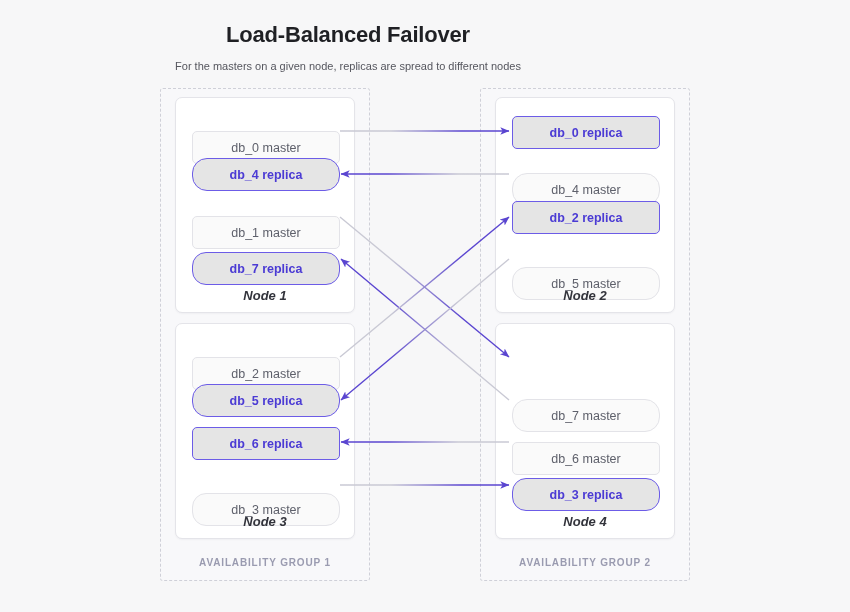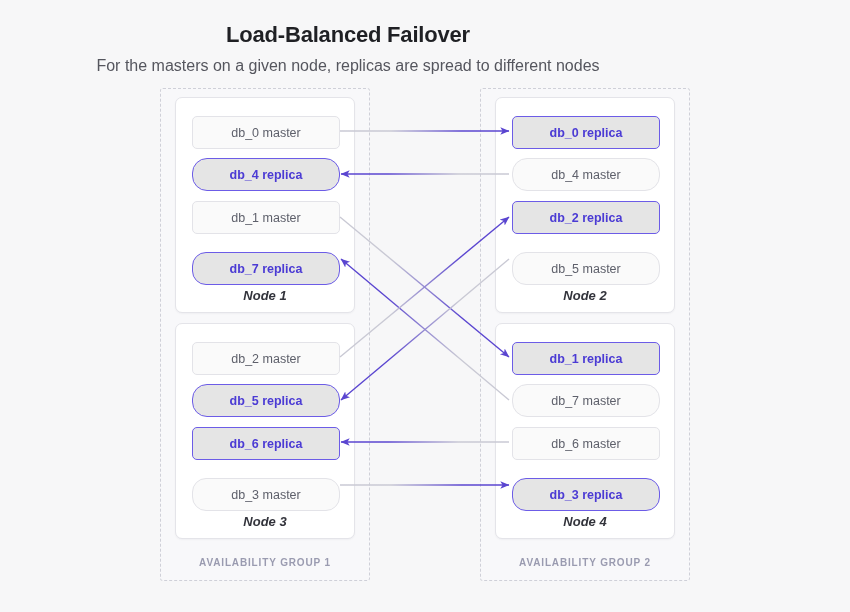--- a/index.html
+++ b/index.html
@@ -29,21 +29,21 @@
   }
   .title {
     font-size: 22px;
     font-weight: bold;
     color: #1f2024;
     letter-spacing: -0.2px;
     margin: 0;
     line-height: 30px;
   }
   .subtitle {
-    font-size: 16px;
+    font-size: 11px;
     color: #55565e;
     margin: 7px 0 0 0;
     line-height: 18px;
   }
   
   .ag-frame {
     position: absolute;
     border: 1px dashed #cfd0d8;
     border-radius: 3px;
     background: rgba(250,250,251,0.55);
@@ -103,20 +103,21 @@
   }
   .db.slot0 { top: 18px; }
   .db.slot1 { top: 60px; border-radius: 15px; }
   .db.slot2 { top: 103px; }
   .db.slot3 { top: 154px; border-radius: 14px; }
   .db.master {
     background: #fafafa;
     border: 1px solid #e3e3e8;
     color: #5e606b;
     font-weight: normal;
+    margin-top: 15px;
   }
   .db.replica {
     background: #e5e5e5;
     border: 1.6px solid #6c5ce7;
     color: #4b3bd4;
     font-weight: bold;
   }
   
   .arrows {
     position: absolute;
@@ -162,21 +163,20 @@
 
   <div class="node" id="node3">
     <div class="db master slot0">db_2 master</div>
     <div class="db replica slot1">db_5 replica</div>
     <div class="db replica slot2">db_6 replica</div>
     <div class="db master slot3">db_3 master</div>
     <div class="node-label">Node 3</div>
   </div>
 
   <div class="node" id="node4">
-    <div class="db replica slot0">db_1 replica</div>
     <div class="db master slot1">db_7 master</div>
     <div class="db master slot2">db_6 master</div>
     <div class="db replica slot3">db_3 replica</div>
     <div class="node-label">Node 4</div>
   </div>
 
   <svg class="arrows" id="arrow-layer" width="850" height="612" viewBox="0 0 850 612">
     <defs>
       <marker id="arrowhead" markerWidth="7" markerHeight="7" refX="6.2" refY="3.2" orient="auto" markerUnits="strokeWidth">
         <path d="M0,0.5 L6.5,3.2 L0,5.9 L1.6,3.2 Z" fill="#5a45d0"></path>

